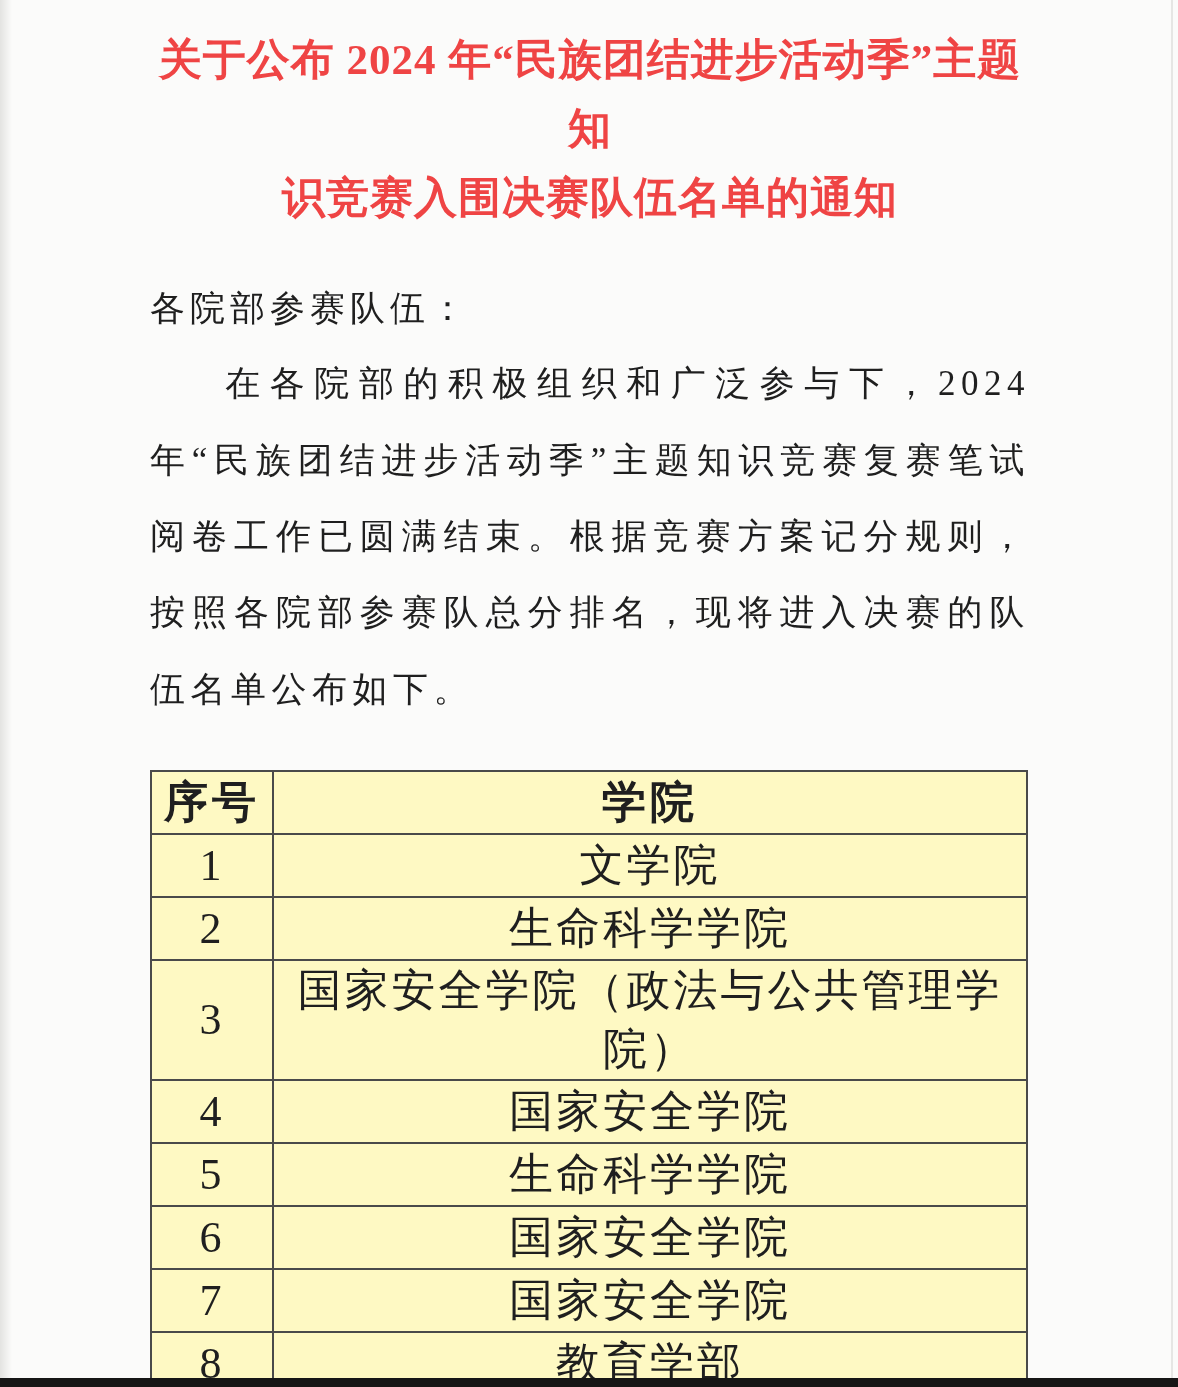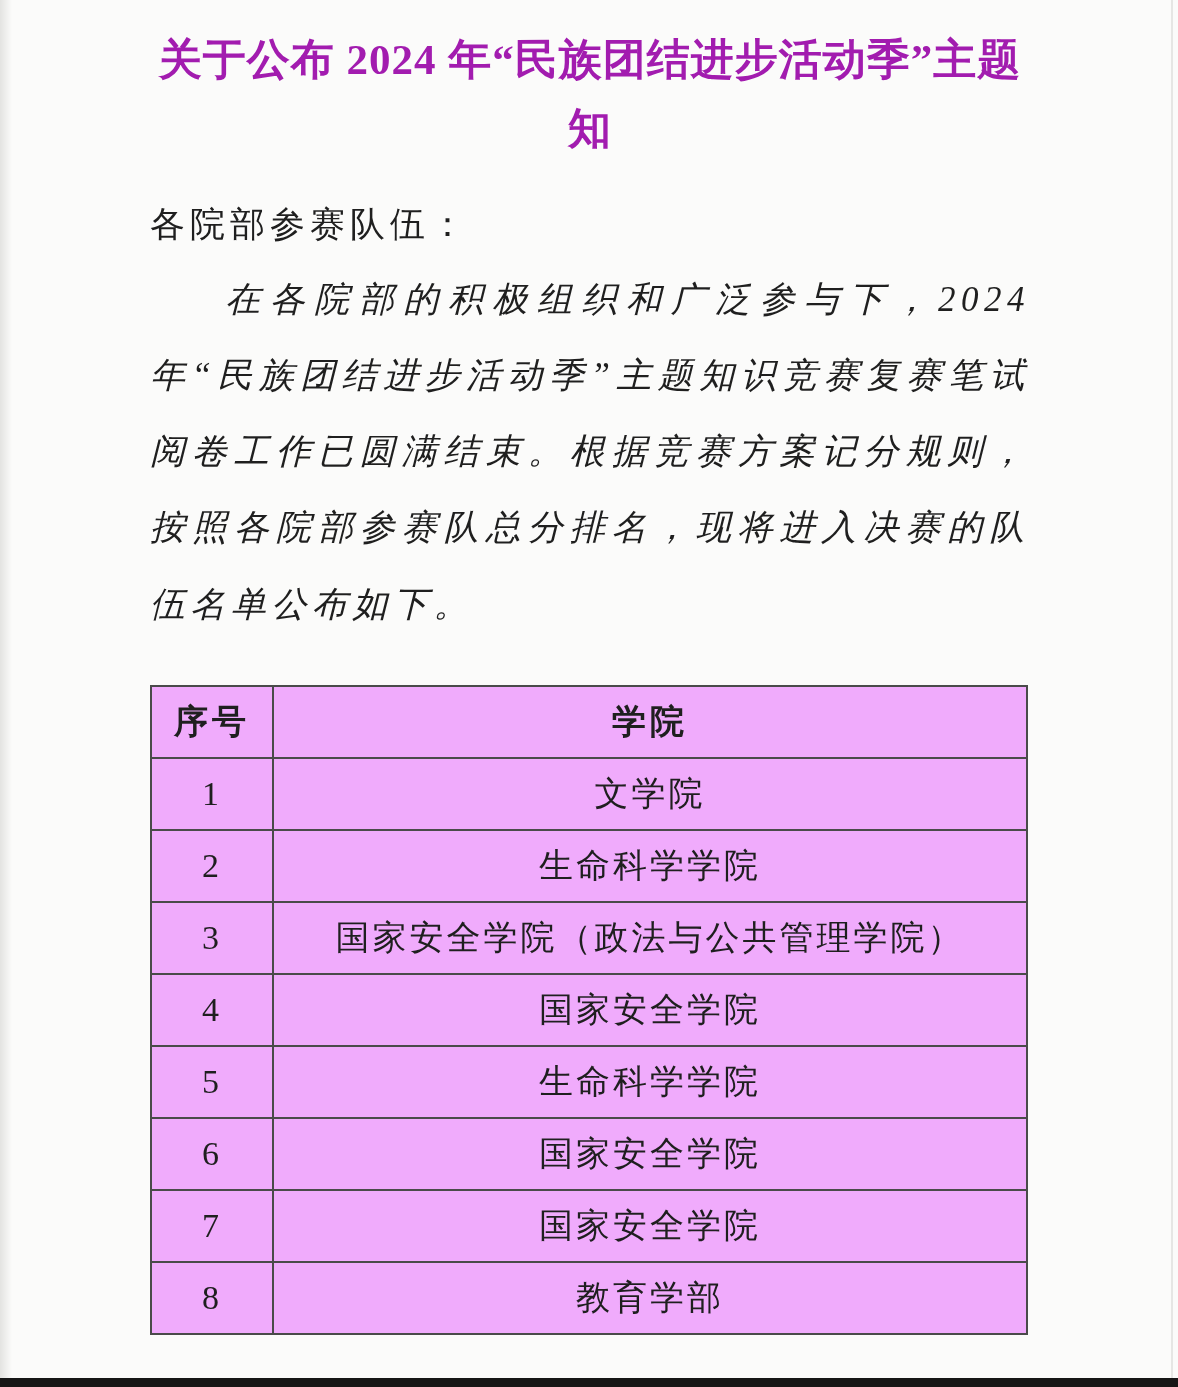--- a/index.html
+++ b/index.html
@@ -30,71 +30,71 @@
   .bottom-bar {
     position: absolute; left: 0; bottom: 0;
     width: 100%; height: 9px;
     background: #161616;
   }
 
   .title {
     text-align: center;
     font-size: 43px;
     font-weight: 700;
-    color: #a21caf;
+    color: #ef4444;
     line-height: 1.6;
     letter-spacing: 1px;
   }
 
   .salutation {
-    margin-top: 40px;
+    margin-top: 56px;
     font-size: 35px;
     letter-spacing: 5px;
     line-height: 1.2;
   }
 
   .body-para {
     margin-top: 16px;
     font-size: 35px;
     line-height: 2.18;
     letter-spacing: 5.5px;
     text-align: justify;
     text-justify: inter-character;
     text-indent: 2.15em;
-    font-style: italic;
   }
 
   table.roster {
     margin-top: 42px;
     width: 878px;
     border-collapse: collapse;
     table-layout: fixed;
   }
   table.roster th, table.roster td {
     border: 2px solid #4a4a4a;
-    height: 72px;
+    height: 63px;
     text-align: center;
     vertical-align: middle;
-    font-size: 34px;
+    font-size: 44px;
     letter-spacing: 3px;
-    background: #f0abfc;
+    background: #fef9c3;
   }
   table.roster th { font-weight: 700; letter-spacing: 4px; }
   col.c-no { width: 122px; }
 </style>
 </head>
 <body>
 
 <div class="page">
 
   <div class="edge-left"></div>
   <div class="edge-right"></div>
 
   <h1 class="title">
     <span class="title-line">关于公布 2024 年“民族团结进步活动季”主题知</span><br>
+    <span class="title-line">识竞赛入围决赛队伍名单的通知</span>
   </h1>
 
   <p class="salutation">各院部参赛队伍：</p>
 
   <p class="body-para">在各院部的积极组织和广泛参与下，2024 年“民族团结进步活动季”主题知识竞赛复赛笔试阅卷工作已圆满结束。根据竞赛方案记分规则，按照各院部参赛队总分排名，现将进入决赛的队伍名单公布如下。</p>
 
   <table class="roster">
     <colgroup>
         <col class="c-no">
         <col>

